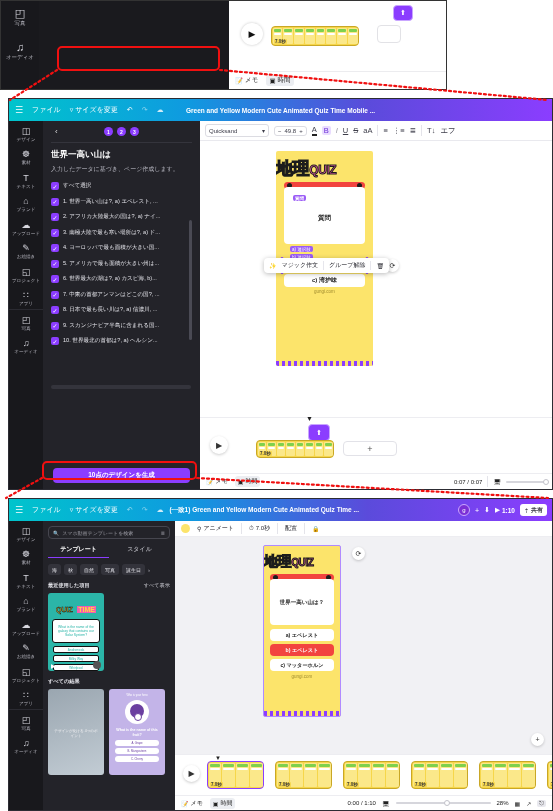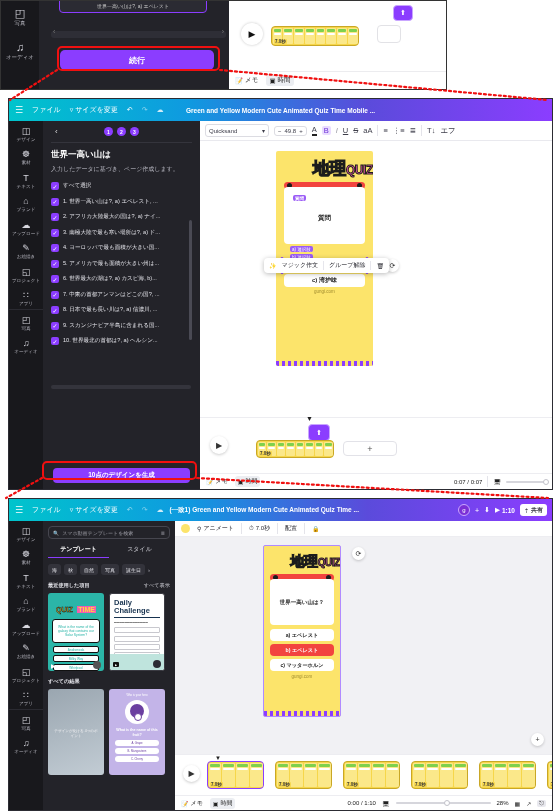--- a/index.html
+++ b/index.html
@@ -150,21 +150,21 @@
     font-size:6px; display:flex;align-items:center;justify-content:space-between;padding:0 3px;}
   .fsize { display:flex; align-items:center; gap:3px; border:1px solid #dcdce2; border-radius:3px; padding:1px 3px; font-size:6px;}
   .tb-ic { font-size: 7.5px; cursor:pointer; }
   .tb-ic.act { background:#e9dcff; border-radius:2px; padding:0 2px; color:#6b2fd6;}
   .tb-div { width:1px; height:11px; background:#e4e4ea; }
 
   .qcanvas {
     background: #fce46b; border-radius: 2px; position: relative; overflow: hidden;
   }
   .qcanvas .qtitle {
-    text-align:right; font-weight:900; letter-spacing:-.4px; white-space:nowrap;
+    text-align:left; font-weight:900; letter-spacing:-.4px; white-space:nowrap;
   }
   .qtitle .jp { color:#8fd14f; -webkit-text-stroke: 1.1px #1c1c1c; font-size: 17px; }
   .qtitle .en { color:#f45bb0; -webkit-text-stroke: 1px #1c1c1c; font-size: 12px; }
   .qbar { background:#f2443f; border-radius:6px; height:7px; position:relative; margin:2px 8px 0;}
   .qbar::before, .qbar::after { content:""; position:absolute; top:1px; width:5px;height:5px;border-radius:50%;background:#1c1c1c;}
   .qbar::before { left:3px; } .qbar::after { right:3px; }
   .qcard { background:#fff; border-radius:4px; margin: 0 8px; display:flex; align-items:center; justify-content:center;
     font-size:6.5px; color:#222; font-weight:700; position:relative; }
   .qopt { background:#fff; border-radius:4px; margin: 3px 8px 0; height:13px; display:flex; align-items:center;
     justify-content:center; font-size:6px; color:#222; font-weight:700; }
@@ -231,25 +231,20 @@
     <div class="s1-ico">
       <span class="g">◰</span>
       <span>写真</span>
     </div>
     <div class="s1-ico" style="margin-top:14px">
       <span class="g">♫</span>
       <span>オーディオ</span>
     </div>
   </div>
 
-  <div class="s1-mid">
-    <div class="s1-purplebox">世界一高い山は?, a) エベレスト</div>
-    <div class="s1-scroll"></div>
-    <div class="s1-continue">続行</div>
-  </div>
 
   <div class="s1-canvas">
     <div class="s1-play">▶</div>
 
     <div style="position:absolute;left:42px;top:2px;width:110px;height:46px;">
       <div class="s1-upbtn">⬆</div>
     </div>
     <div class="clip s1-clip">
       <div class="frame"></div>
       <div class="frame"></div>
@@ -588,32 +583,20 @@
           <span style="font-size:7px;font-weight:900;color:#ffd93d;-webkit-text-stroke:.5px #111;">QUIZ</span>
           <span style="font-size:7px;font-weight:900;color:#ffd93d;background:#f45bb0;padding:0 1px;">TIME</span>
         </div>
         <div style="margin:3px 4px;background:#fff;border:1.5px solid #111;border-radius:3px;height:24px;font-size:3.4px;color:#2bb5a8;display:flex;align-items:center;text-align:center;padding:2px;">What is the name of the galaxy that contains our Solar System?</div>
         <div style="margin:2px 5px;background:#fff;border:1px solid #111;border-radius:2px;height:7px;font-size:3.2px;color:#2bb5a8;display:flex;align-items:center;justify-content:center;">Andromeda</div>
         <div style="margin:2px 5px;background:#fff;border:1px solid #111;border-radius:2px;height:7px;font-size:3.2px;color:#2bb5a8;display:flex;align-items:center;justify-content:center;">Milky Way</div>
         <div style="margin:2px 5px;background:#fff;border:1px solid #111;border-radius:2px;height:7px;font-size:3.2px;color:#2bb5a8;display:flex;align-items:center;justify-content:center;">Whirlpool</div>
         <span style="position:absolute;left:3px;bottom:2px;color:#fff;font-size:6px;">▶</span>
         <span style="position:absolute;right:3px;bottom:2px;width:8px;height:8px;border-radius:50%;background:#555;"></span>
       </div>
-      <div class="thumb" style="background:#fff;border:1px solid #3a3a42;">
-        <div style="font-size:7.5px;font-weight:900;color:#16324f;margin:5px 4px 2px;line-height:8px;">Daily Challenge</div>
-        <div style="height:1px;background:#16324f;margin:0 4px 3px;"></div>
-        <div style="margin:0 4px;font-size:2.6px;color:#666;line-height:3.2px;">▬▬▬▬▬▬▬▬▬▬▬▬▬</div>
-        <div style="margin:3px 4px;border:.8px solid #c8c8ce;height:6px;border-radius:1px;"></div>
-        <div style="margin:2px 4px;border:.8px solid #c8c8ce;height:6px;border-radius:1px;"></div>
-        <div style="margin:2px 4px;border:.8px solid #c8c8ce;height:6px;border-radius:1px;"></div>
-        <div style="margin:2px 4px;border:.8px solid #c8c8ce;height:6px;border-radius:1px;"></div>
-        <div style="position:absolute;left:0;right:0;bottom:0;height:16px;background:#bfe4dd;"></div>
-        <span style="position:absolute;left:3px;bottom:3px;background:#111;color:#fff;font-size:2.8px;padding:.5px 2px;border-radius:1px;">▶</span>
-        <span style="position:absolute;right:3px;bottom:2px;width:8px;height:8px;border-radius:50%;background:#2b2b33;"></span>
-      </div>
     </div>
 
     <div class="secthead">
       <span>すべての結果</span>
     </div>
     <div class="tgrid">
       <div class="thumb" style="background:linear-gradient(160deg,#9aa6b0,#c2ccd4); height:86px;">
         <div style="position:absolute;left:6px;top:40px;right:6px;text-align:center;font-size:3.6px;color:#f0f0f2;line-height:5px;">デザインが化ける 4つのポイント</div>
       </div>
       <div class="thumb" style="background:#c3b4e8; height:86px;">

